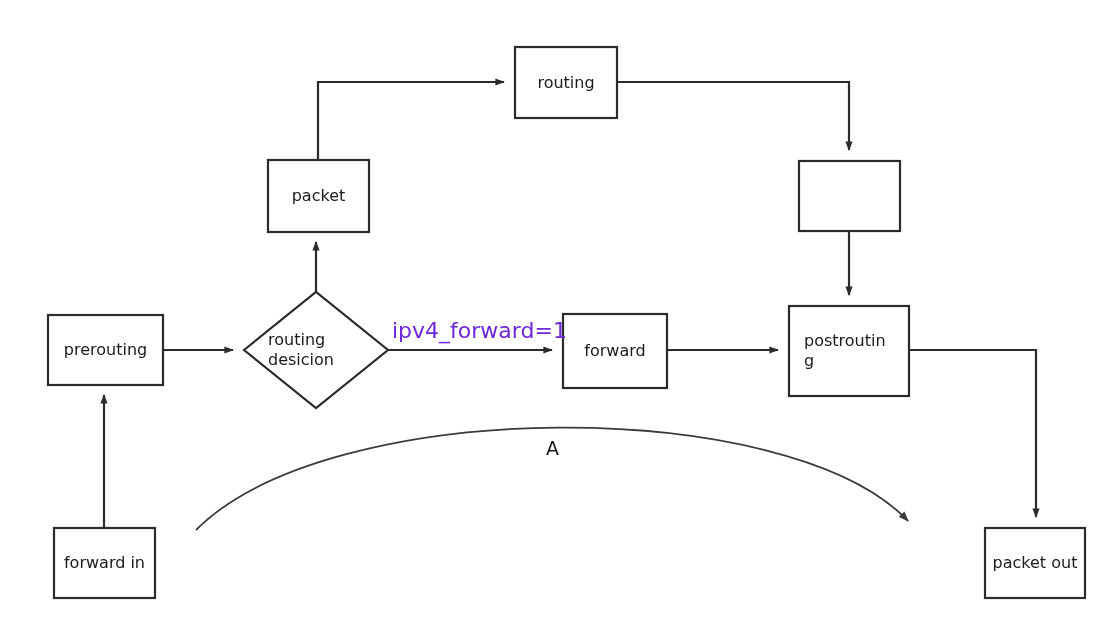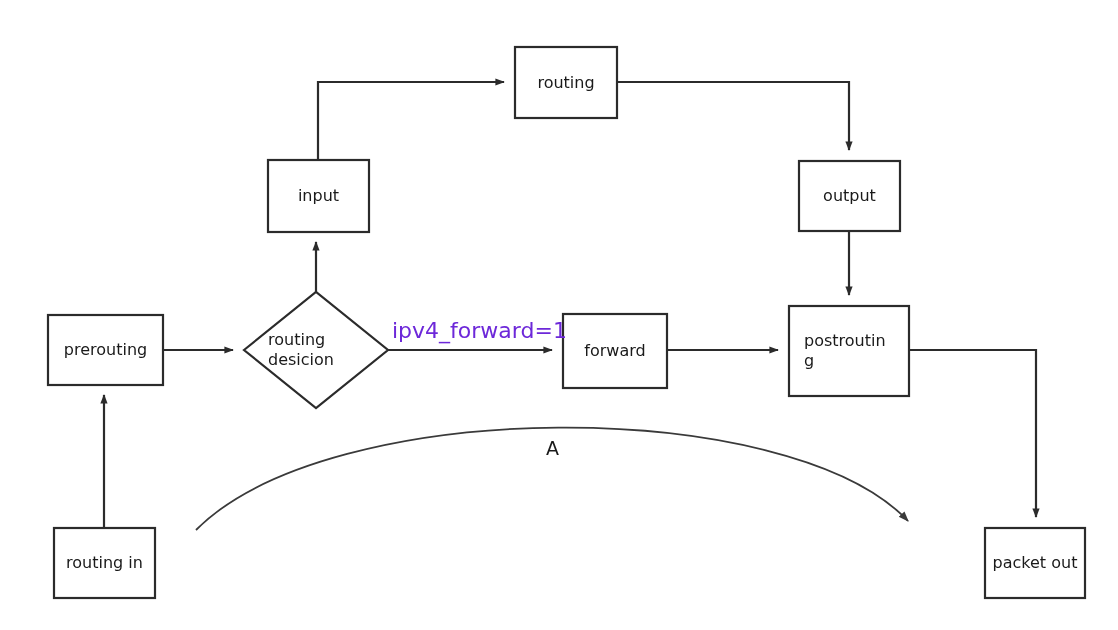--- a/index.html
+++ b/index.html
@@ -104,31 +104,30 @@
       <path d="M909,350 L1036,350 L1036,517" marker-end="url(#arrow)"></path>
     </g>
 
     <path fill="none" stroke="#3a3a3a" stroke-width="1.8" d="M196,530 C330,395 790,395 908,521" marker-end="url(#arrowthin)"></path>
   </svg>
 
   <div class="node-label" style="left:48px; top:315px; width:115px; height:70px; padding:0 10px;">prerouting</div>
 
   <div class="node-label" style="left:268px; top:292px; width:128px; height:116px; word-break:normal;">routing desicion</div>
 
-  <div class="node-label" style="left:268px; top:160px; width:101px; height:72px; word-break:normal;">input</div>
+  <div class="node-label" style="left:268px; top:160px; width:101px; height:72px; word-break:normal;">packet</div>
 
   <div class="node-label" style="left:515px; top:47px; width:102px; height:71px; word-break:normal;">routing</div>
 
-  <div class="node-label" style="left:799px; top:161px; width:101px; height:70px; word-break:normal;">output</div>
 
   <div class="node-label" style="left:563px; top:314px; width:104px; height:74px; padding:0 10px;border-radius:11px;">forward</div>
 
   <div class="node-label" style="left:789px; top:306px; width:120px; height:90px; padding:0 15px;">postrouting</div>
 
-  <div class="node-label" style="left:54px; top:528px; width:101px; height:70px; padding:0 8px; word-break:normal;">routing in</div>
+  <div class="node-label" style="left:54px; top:528px; width:101px; height:70px; padding:0 8px; word-break:normal;">forward in</div>
 
   <div class="node-label" style="left:985px; top:528px; width:100px; height:70px; padding:0 6px; word-break:normal;">packet out</div>
 
   <div class="edge-label" style="left:392px; top:318px;">ipv4_forward=1</div>
 
   <div class="arc-label" style="left:546px; top:437px;">A</div>
 
 </div>
 
 </body></html>

